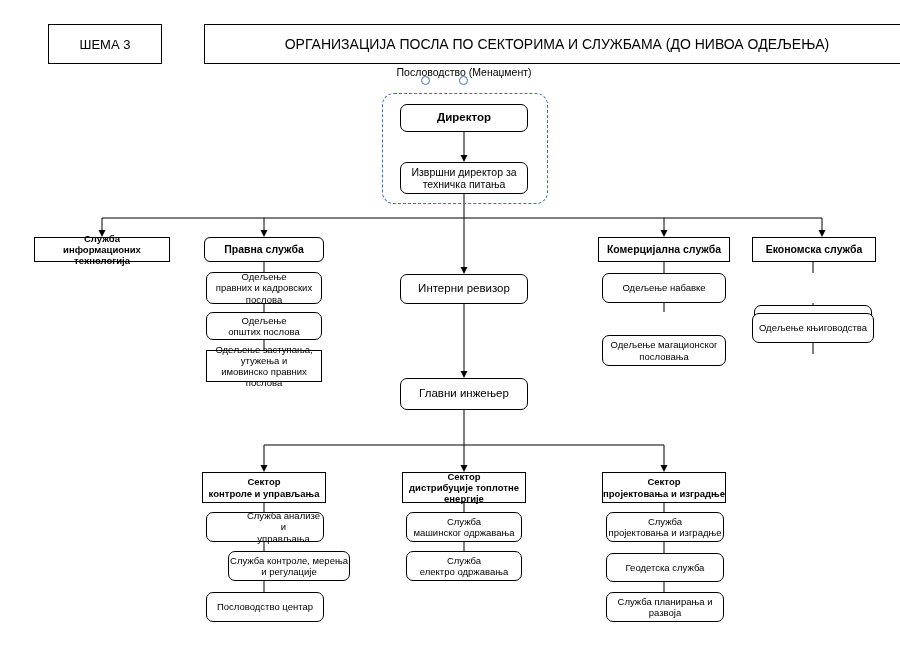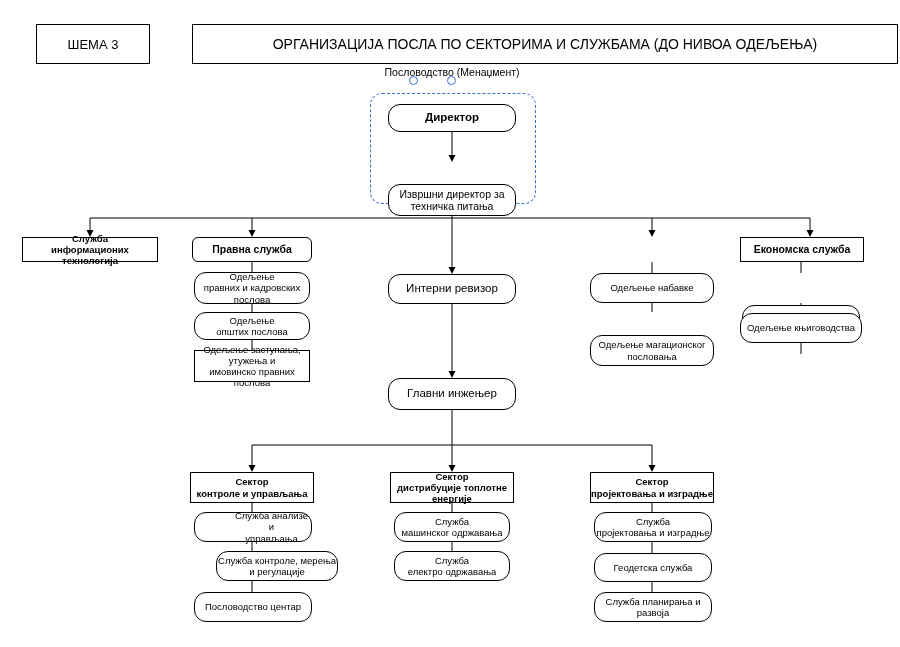--- a/index.html
+++ b/index.html
@@ -1,25 +1,25 @@
 <!DOCTYPE html>
 <html><head>
 <meta charset="utf-8">
 <style>
   html,body{margin:0;padding:0;background:#ffffff;}
   body{width:900px;height:647px;position:relative;font-family:"Liberation Sans",sans-serif;color:#000;overflow:hidden;}
-  #canvas{position:absolute;left:0;top:0;width:800px;height:647px;}
+  #canvas{position:absolute;left:12px;top:0;width:800px;height:647px;}
   svg.lines{position:absolute;left:0;top:0;width:900px;height:647px;pointer-events:none;}
 
   .hdr{position:absolute;border:1px solid #000;background:#fff;display:flex;align-items:center;justify-content:center;text-align:center;}
   .hdr-label{position:absolute;left:36px;top:24px;width:112px;height:38px;font-size:13px;}
   .hdr-title{position:absolute;left:160px;top:24px;width:704px;height:38px;font-size:14px;margin-left:32px;}
 
   .node{position:absolute;box-sizing:border-box;border:1px solid #000;background:#fff;display:flex;align-items:center;justify-content:center;text-align:center;line-height:1.18;}
-  .rounded{border-radius:12px;}
+  .rounded{border-radius:7px;}
   .b{font-weight:bold;}
   .f10{font-size:9.5px;}
   .f11{font-size:10.5px;}
   .f12{font-size:11.5px;}
 
   .mgmt-box{position:absolute;left:370px;top:93px;width:164px;height:109px;border:1.4px dashed #3b6fd4;border-radius:12px;background:transparent;}
   .mgmt-label{position:absolute;left:369px;top:66px;width:166px;text-align:center;font-size:10.5px;}
   .conn-dot{position:absolute;width:7px;height:7px;border:1.2px solid #3b6fd4;border-radius:50%;background:#fff;}
 </style>
 </head>
@@ -93,31 +93,34 @@
   </div>
 
   <div class="mgmt-label">Пословодство (Менаџмент)</div>
   <div class="mgmt-box"></div>
   <div class="conn-dot" style="left:409px;top:76px;"></div>
   <div class="conn-dot" style="left:447px;top:76px;"></div>
 
   <div class="node rounded b f12" style="left:388px;top:104px;width:128px;height:28px;">
     <span>Директор</span>
   </div>
-  <div class="node rounded f11" style="left:388px;top:162px;width:128px;height:32px;white-space:pre-line;margin-top:22px;">
+  <div class="node rounded f11" style="left:388px;top:162px;width:128px;height:32px;white-space:pre-line;">
     <span>Извршни директор за
 техничка питања</span>
   </div>
 
   <div class="node b f10" style="left:22px;top:237px;width:136px;height:25px;white-space:pre-line;">
     <span>Служба
 информационих технологија</span>
   </div>
   <div class="node b f11" style="left:192px;top:237px;width:120px;height:25px;border-radius:6px;">
     <span>Правна служба</span>
+  </div>
+  <div class="node b f11" style="left:586px;top:237px;width:132px;height:25px;">
+    <span>Комерцијална служба</span>
   </div>
   <div class="node b f11" style="left:740px;top:237px;width:124px;height:25px;">
     <span>Економска служба</span>
   </div>
 
   <div class="node rounded f12" style="left:388px;top:274px;width:128px;height:30px;">
     <span>Интерни ревизор</span>
   </div>
   <div class="node rounded f12" style="left:388px;top:378px;width:128px;height:32px;justify-content:center;">
     <span>Главни инжењер</span>

